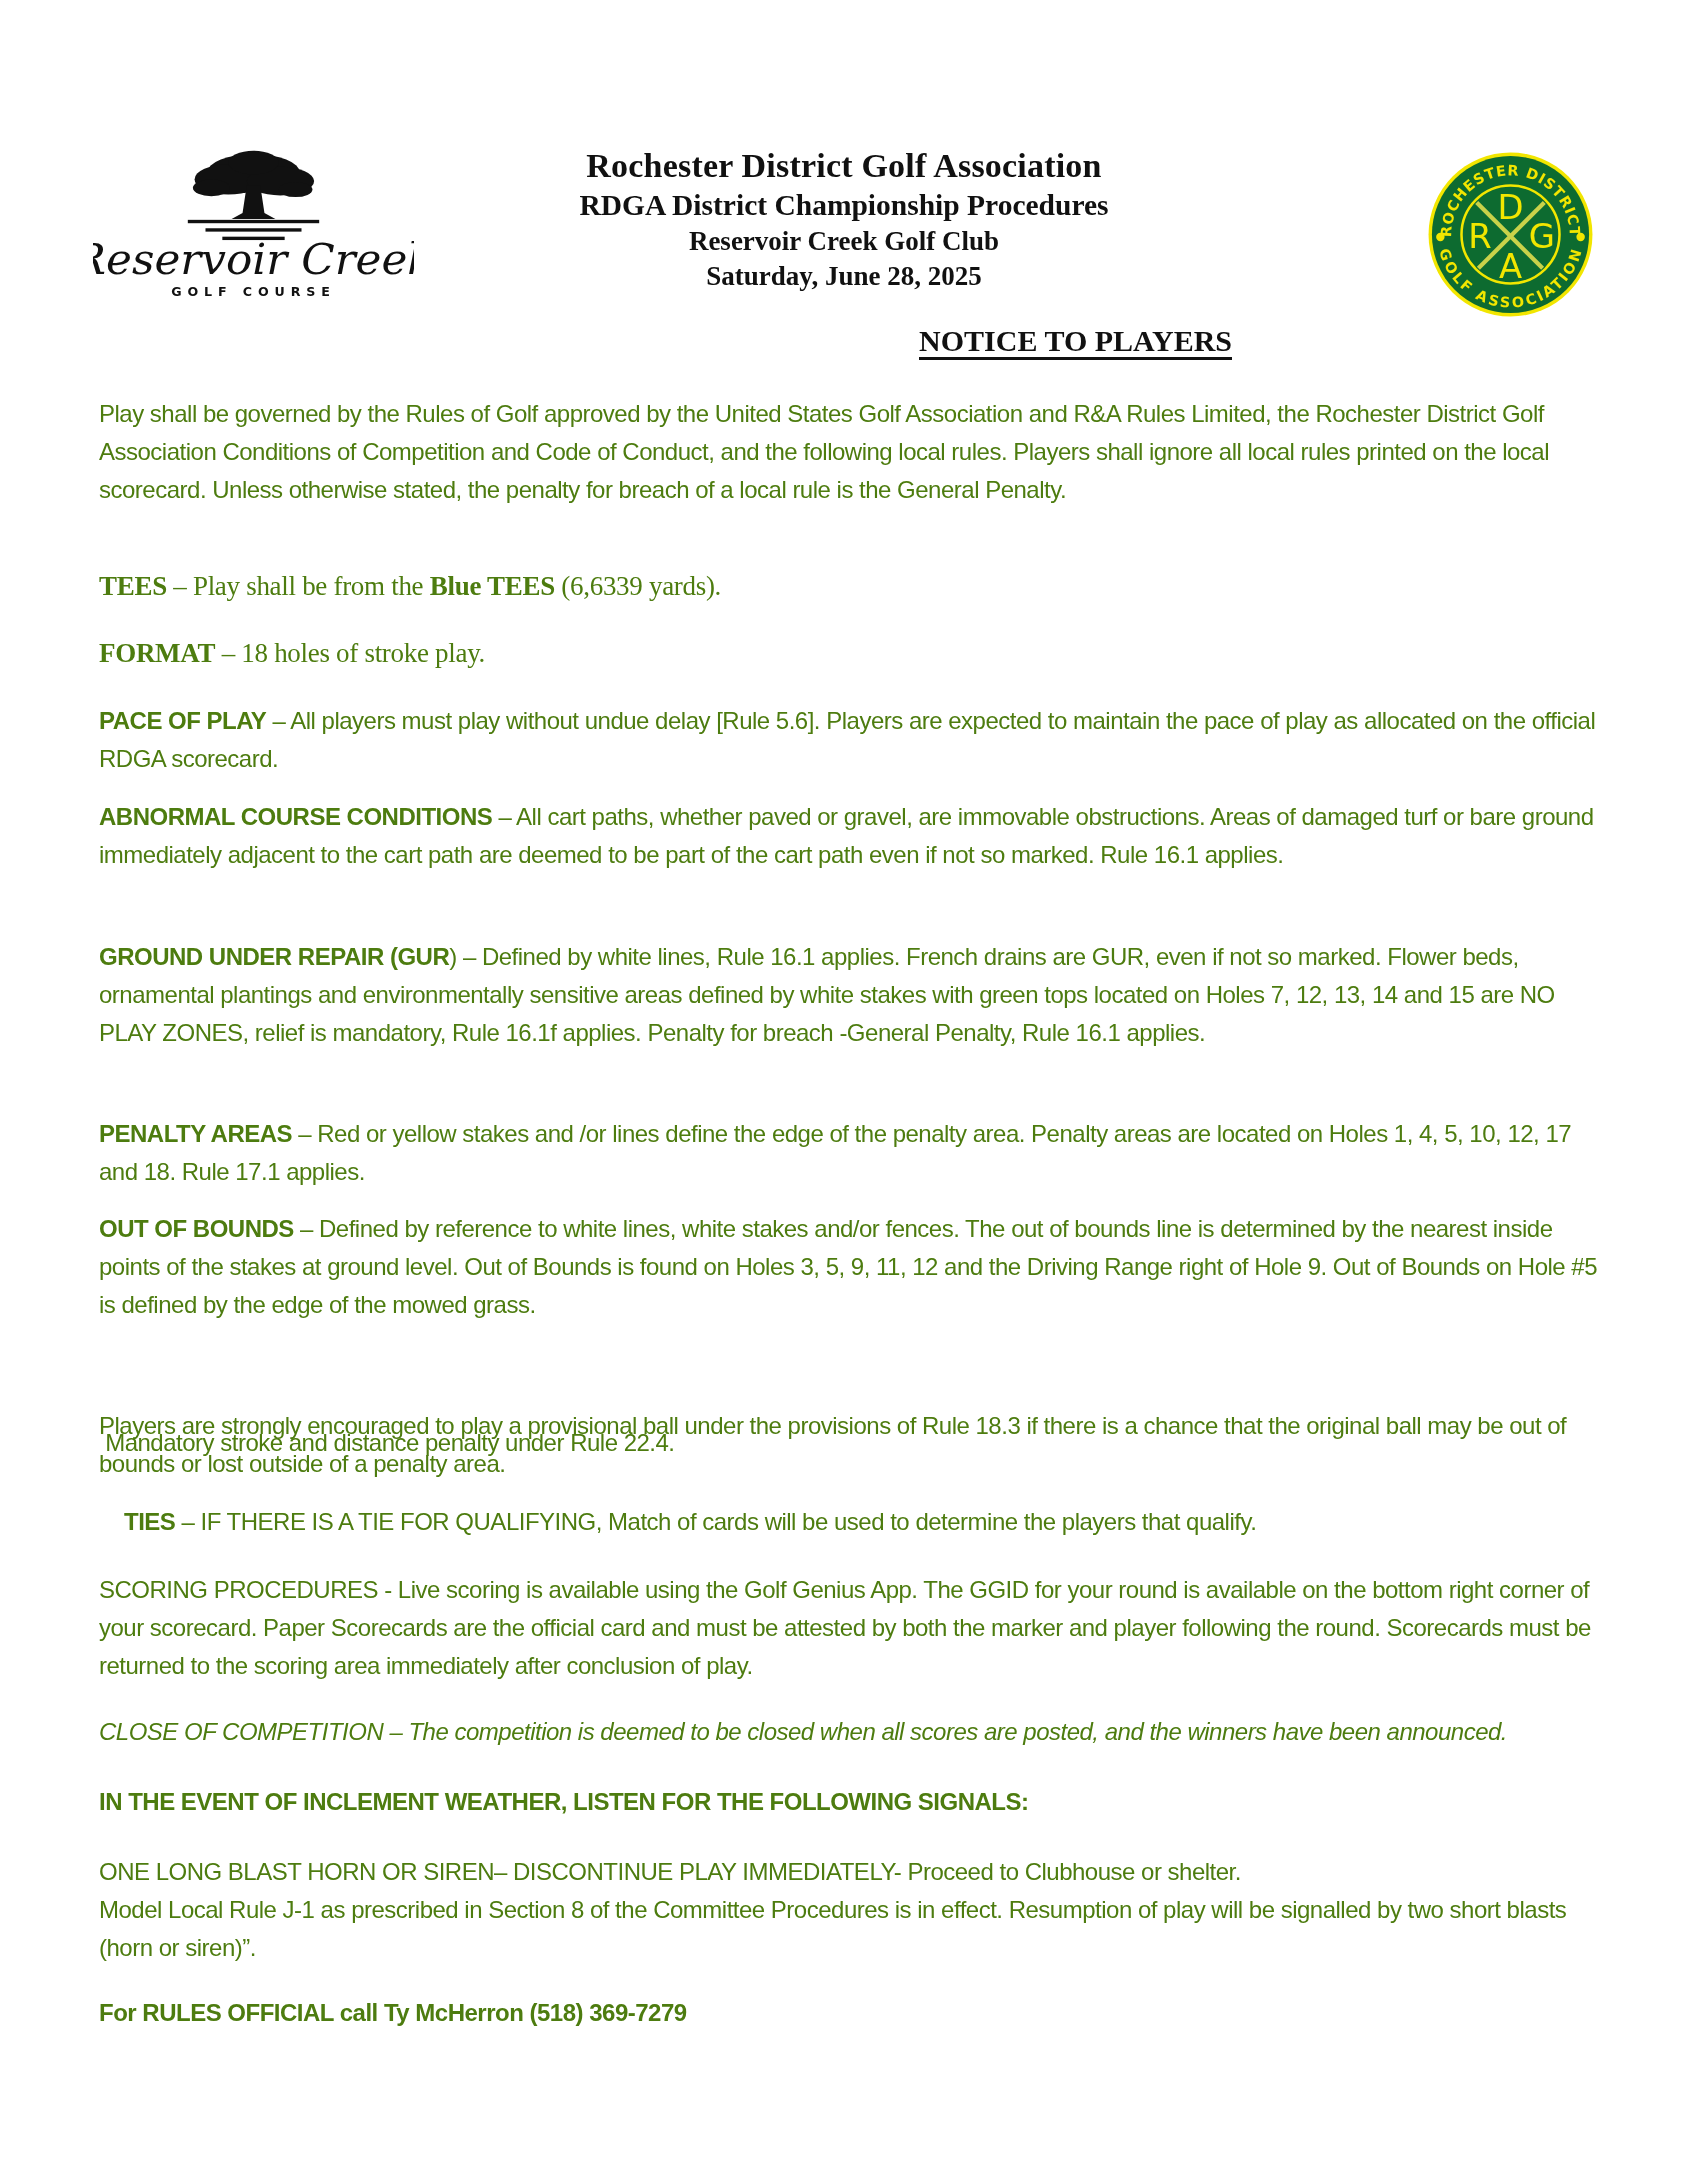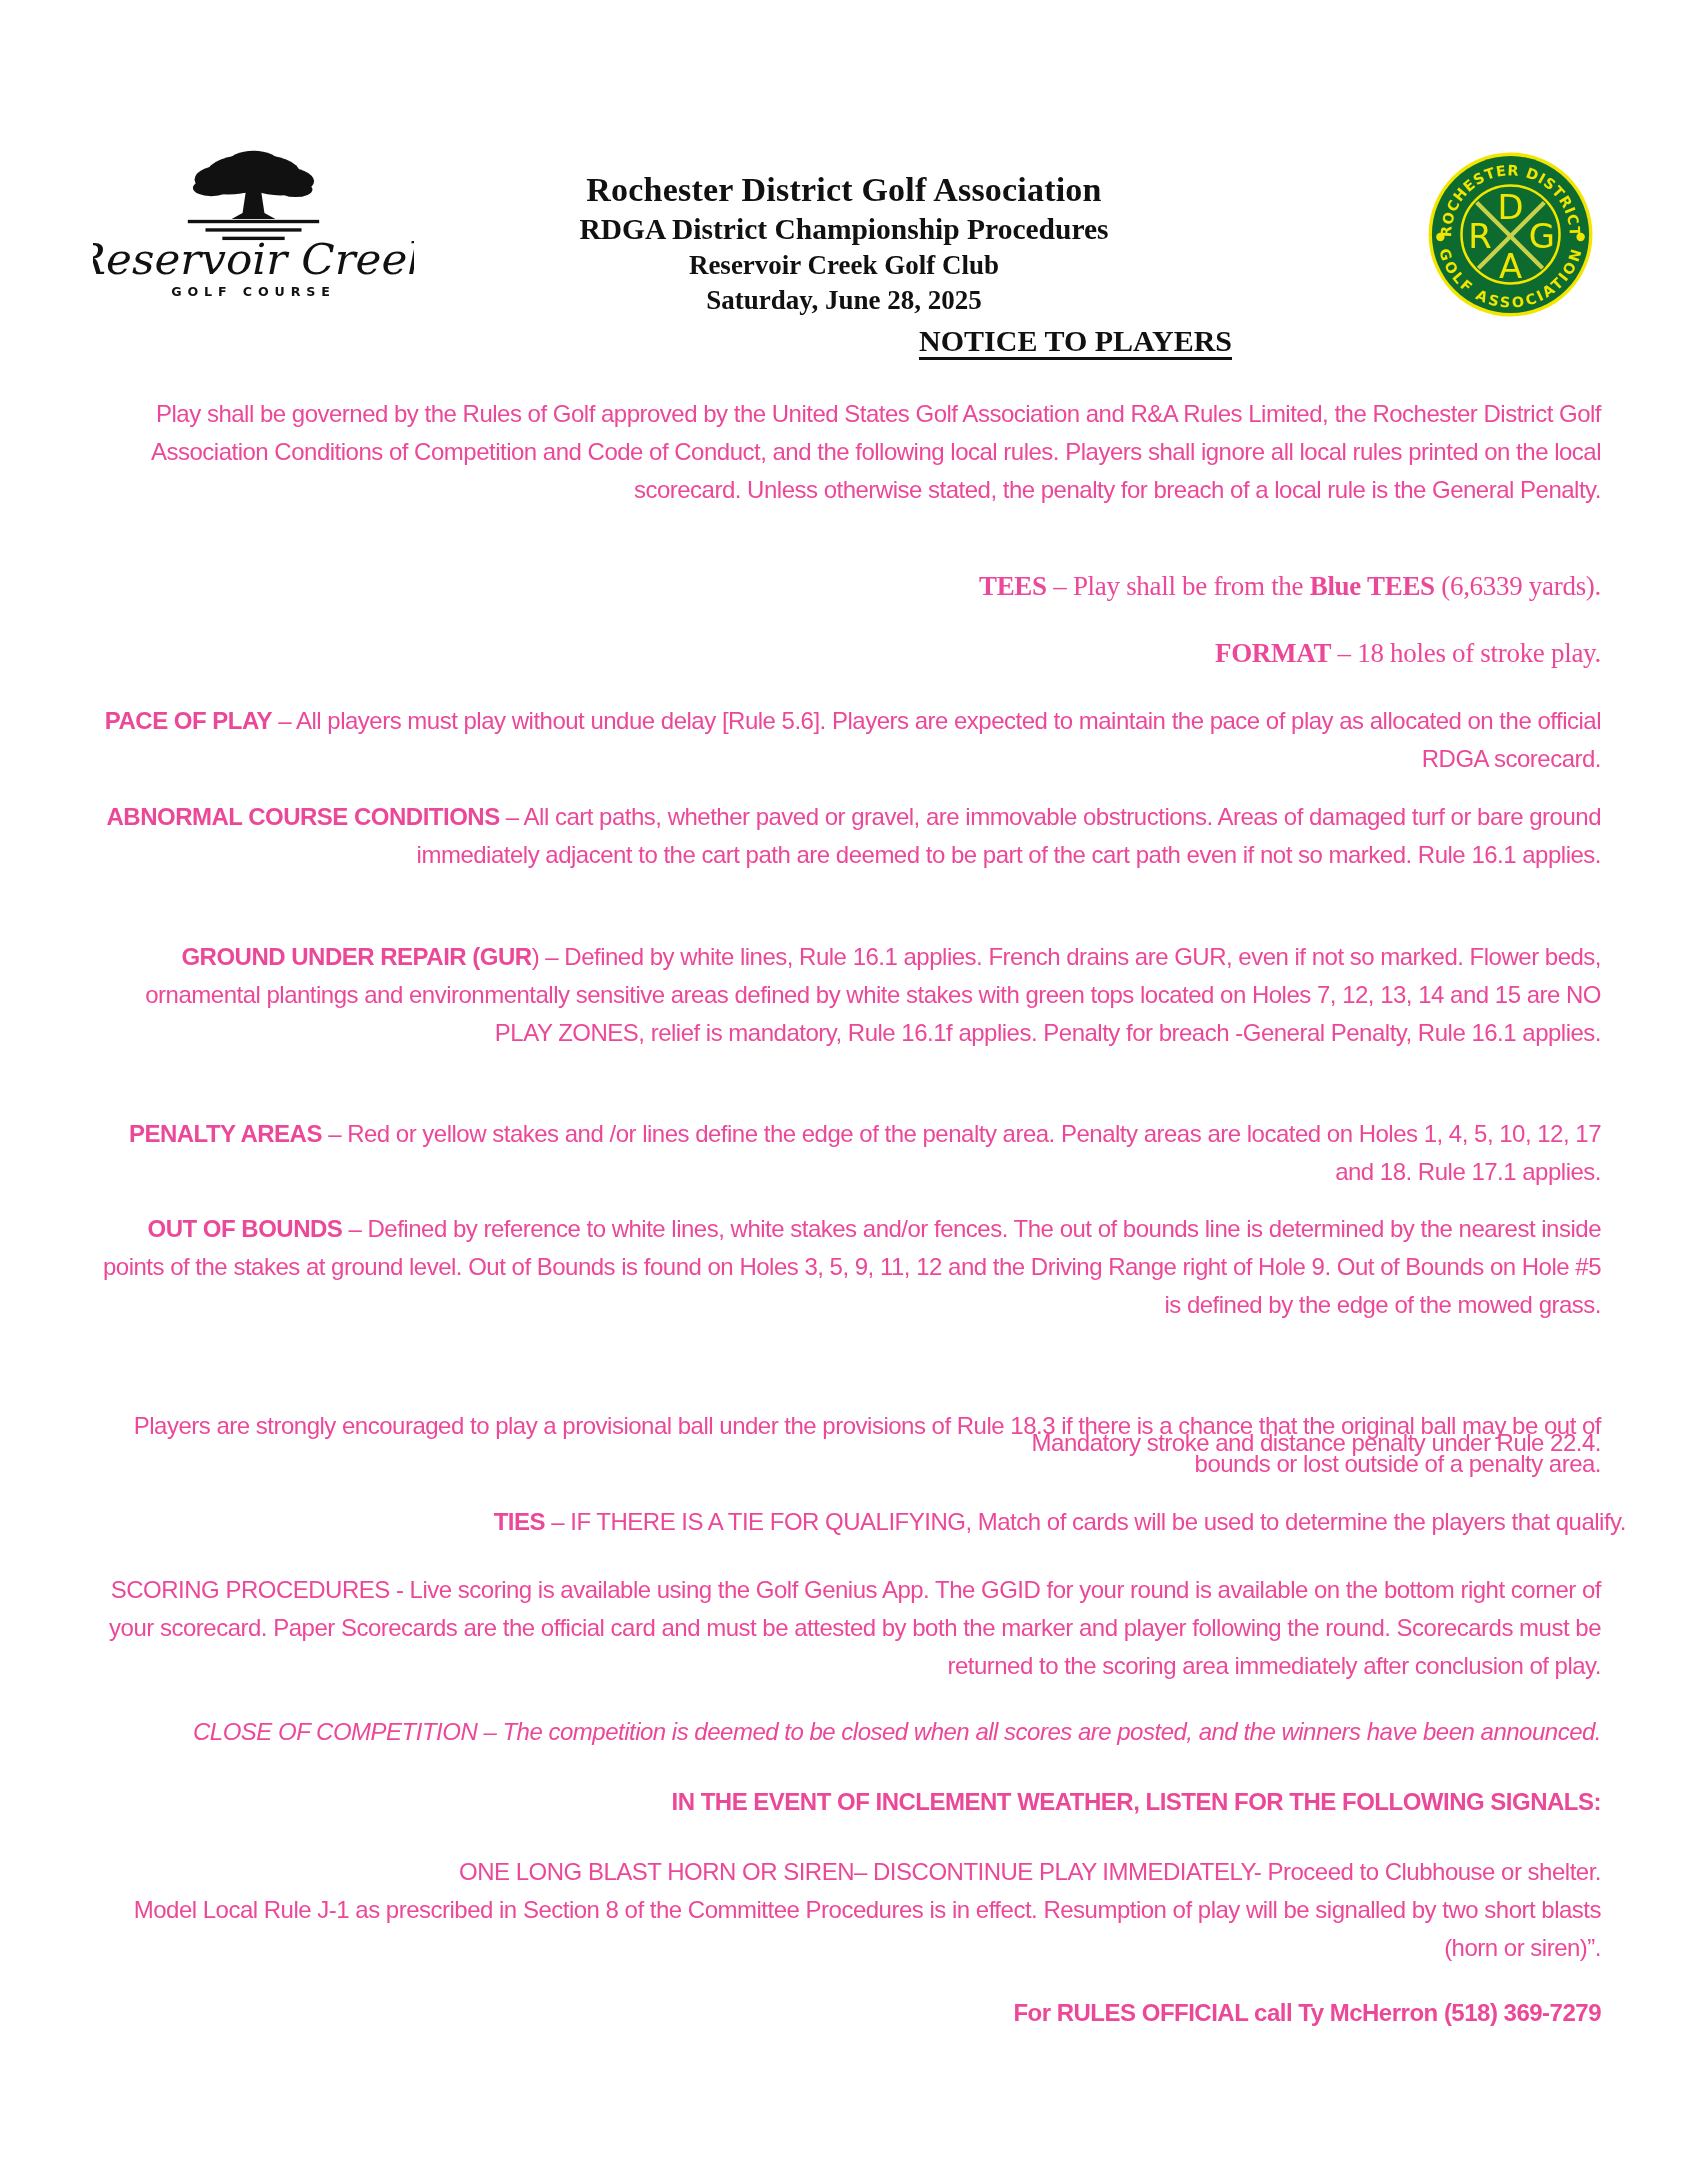--- a/index.html
+++ b/index.html
@@ -6,34 +6,34 @@
   body { width: 1687px; height: 2183px; position: relative; overflow: hidden; color: #111; }
   .page { position: absolute; left: 0; top: 0; width: 1687px; height: 2183px; background: #fff; }
 
   
   .logo-left { position: absolute; left: 93px; top: 139px; width: 321px; height: 160px; }
   .logo-left svg { width: 100%; height: 100%; }
   .logo-right { position: absolute; left: 1426px; top: 150px; width: 169px; height: 169px; }
   .logo-right svg { width: 100%; height: 100%; }
 
   .header-block { position: absolute; left: 456px; top: 145px; width: 776px; text-align: center;
-    font-family: "Liberation Serif", "DejaVu Serif", serif; font-weight: bold; color: #111; margin-top: 24px; }
+    font-family: "Liberation Serif", "DejaVu Serif", serif; font-weight: bold; color: #111; }
   .h-org { font-size: 34px; line-height: 42px; letter-spacing: 0.2px; }
   .h-event { font-size: 29.5px; line-height: 37px; }
   .h-club { font-size: 27px; line-height: 35px; }
   .h-date { font-size: 27px; line-height: 35px; }
   .h-notice { position: absolute; left: 456px; top: 322px; width: 776px; text-align: right;
     font-family: "Liberation Serif", "DejaVu Serif", serif; font-weight: bold; font-size: 30px;
     line-height: 37px; }
   .h-notice span { border-bottom: 3.4px solid #111; padding-bottom: 0px; }
 
   
   .body-text { font-family: "Liberation Sans", "DejaVu Sans", sans-serif; font-size: 24px;
-    line-height: 38px; color: #ec4899; position: absolute; left: 99px; width: 1502px;
-    letter-spacing: -0.5px; word-spacing: 0px; text-align: right; }
+    line-height: 38px; color: #4d7c0f; position: absolute; left: 99px; width: 1502px;
+    letter-spacing: -0.5px; word-spacing: 0px; }
   .serif-line { font-family: "Liberation Serif", "DejaVu Serif", serif; font-size: 27px; line-height: 38px;
     letter-spacing: -0.3px; }
   .b { font-weight: bold; }
   p { margin: 0; }
 </style>
 </head>
 <body>
 
 <div class="page">
 

